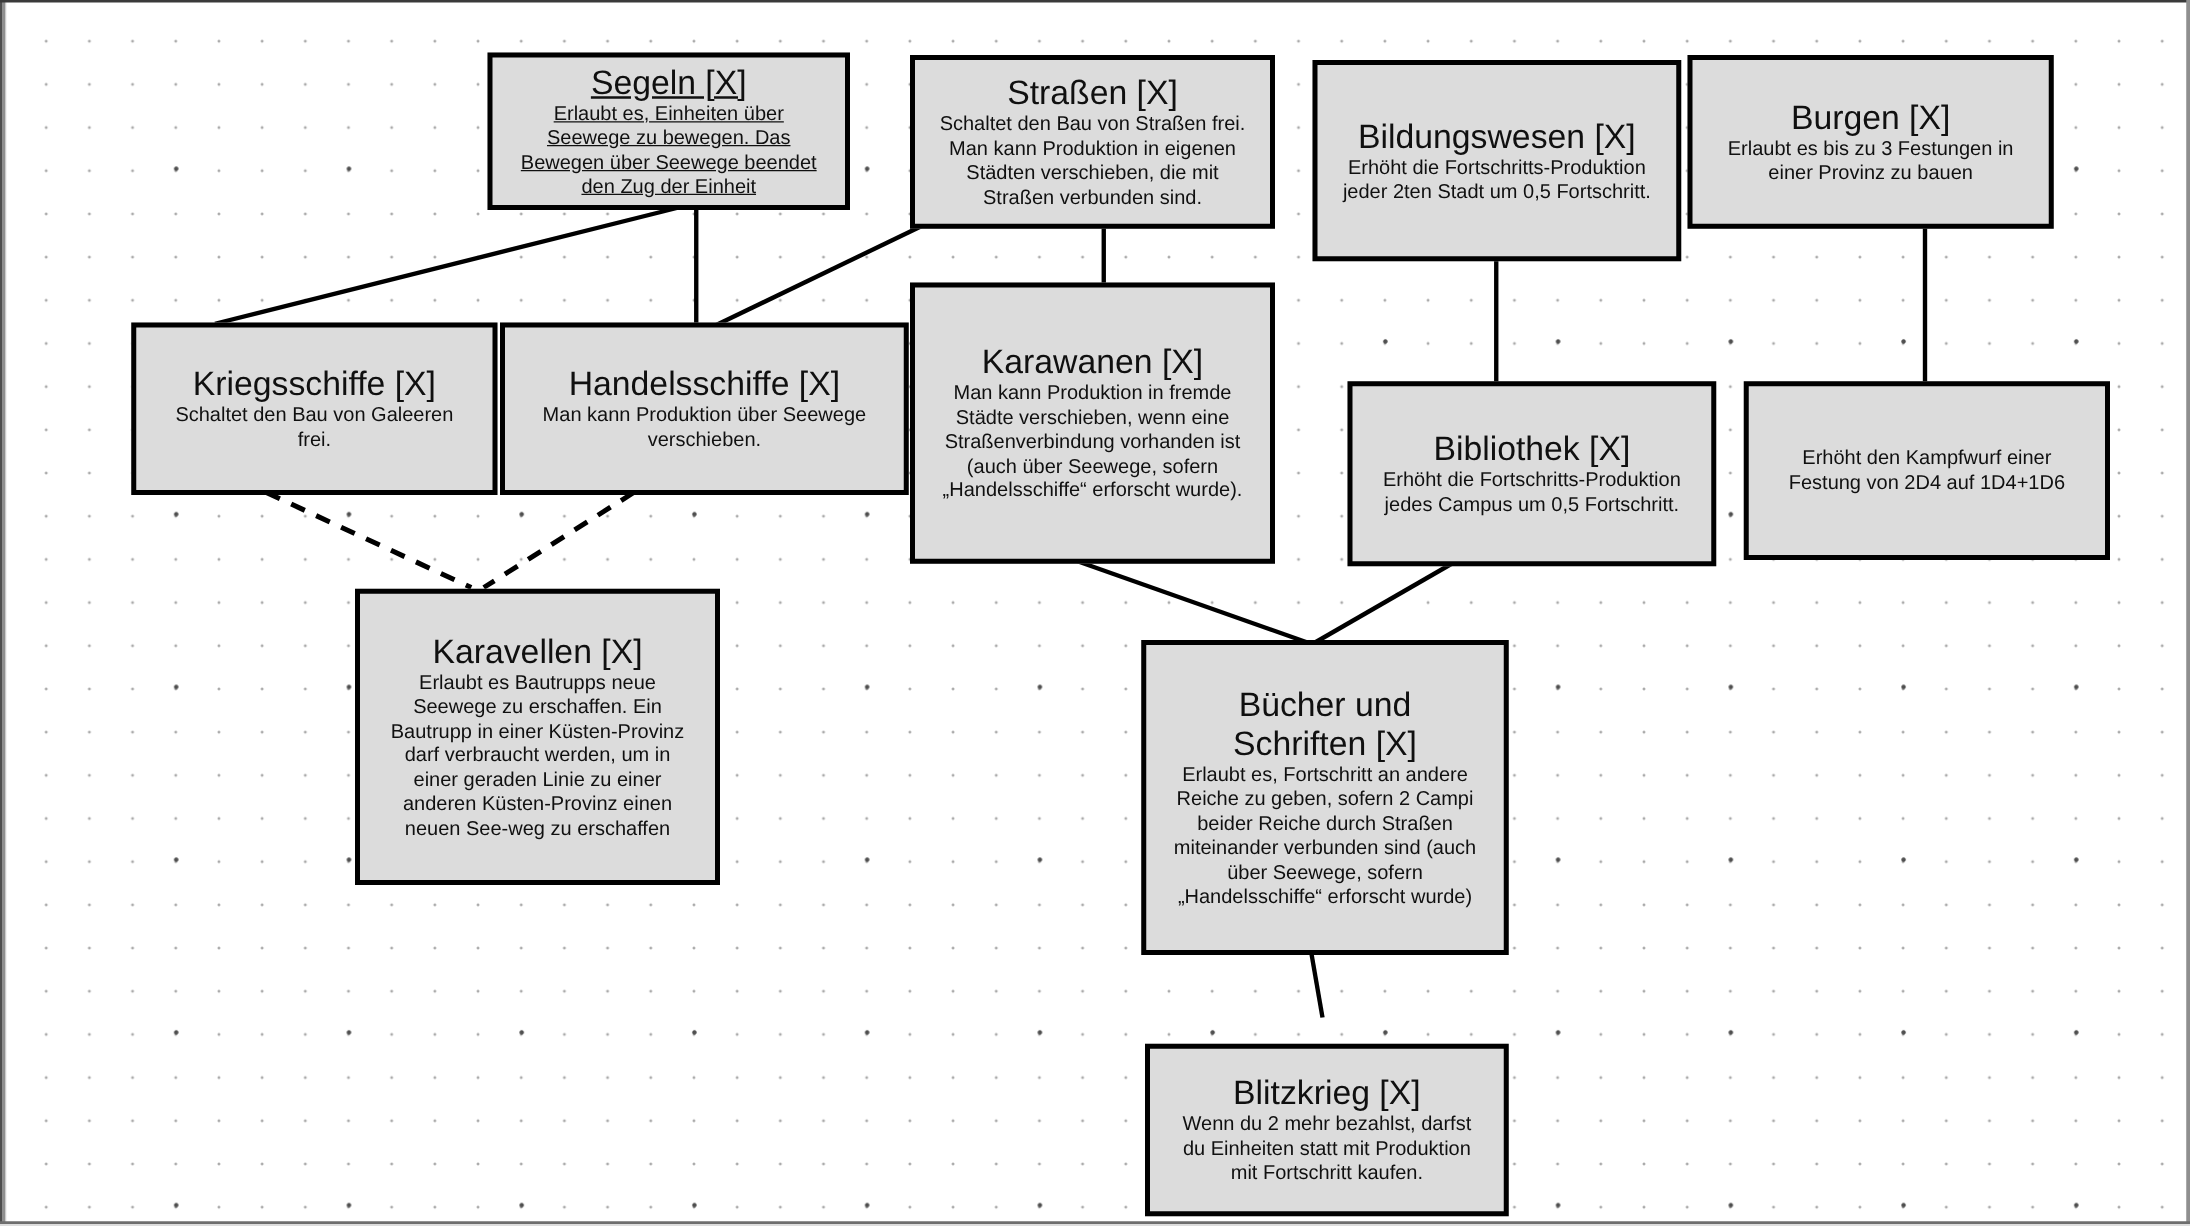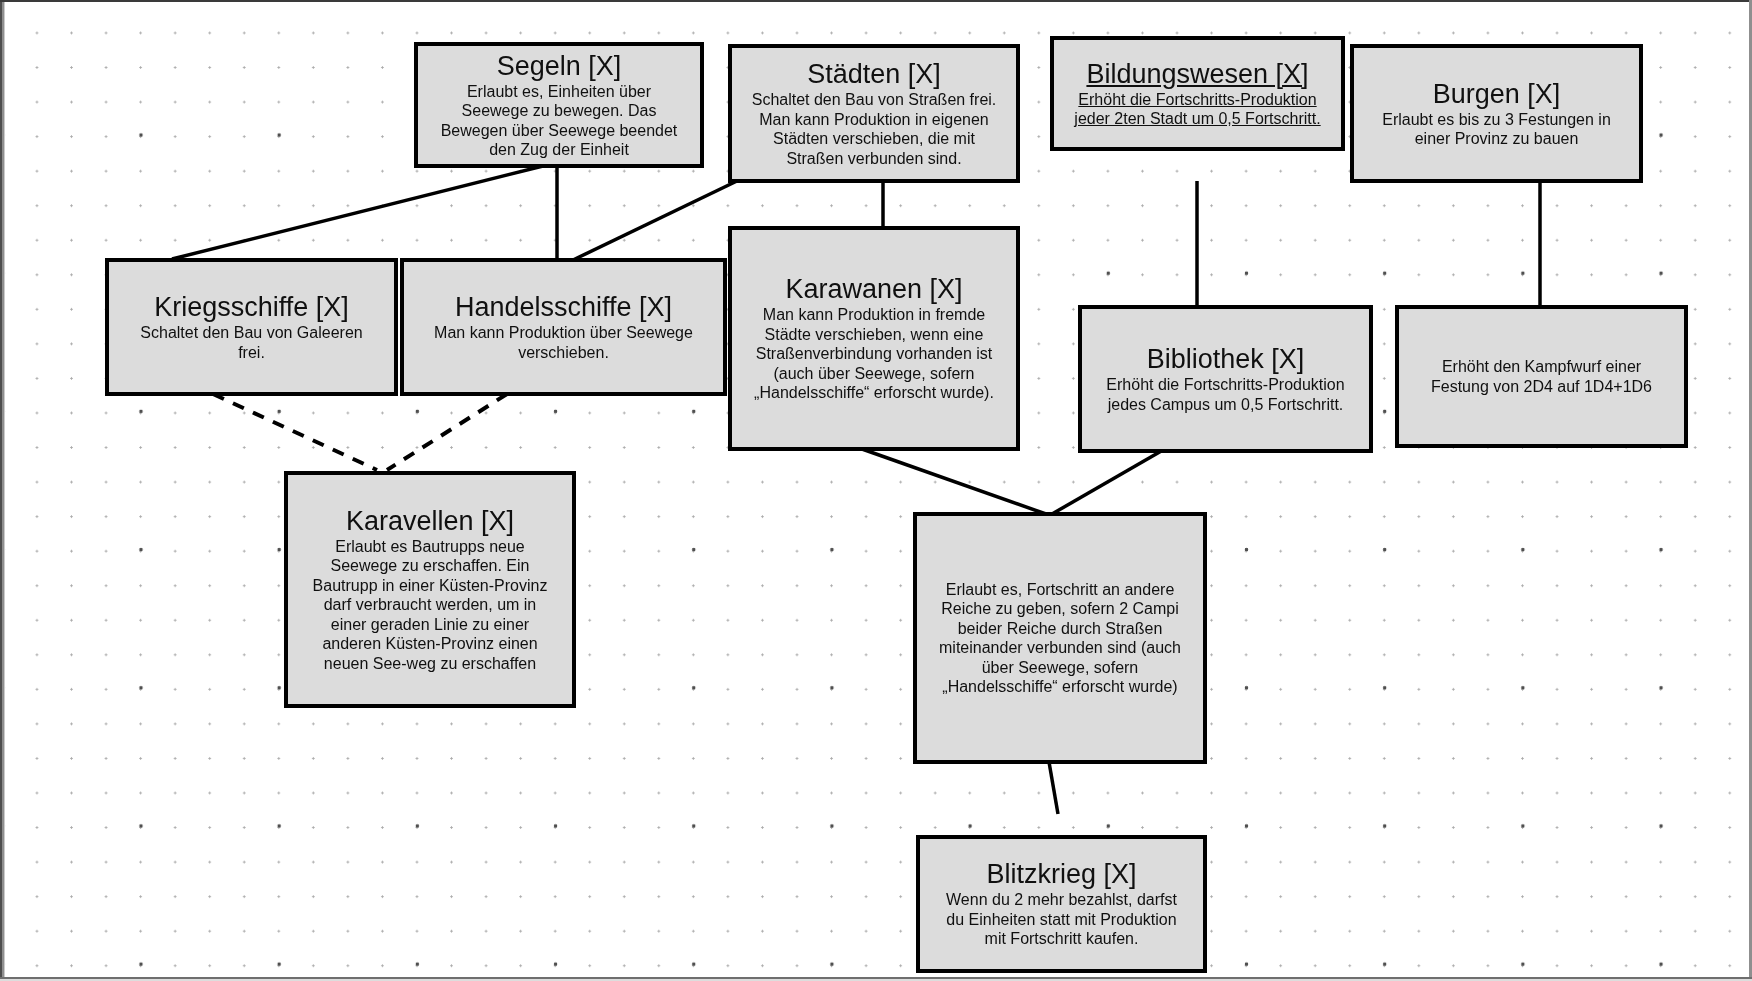--- a/index.html
+++ b/index.html
@@ -24,23 +24,23 @@
     background:#dcdcdc;
     border:4px solid #000;
     box-sizing:border-box;
     display:flex;flex-direction:column;justify-content:center;align-items:center;
     text-align:center;
     padding:2px 18px;
     color:#101010;
   }
   .node .t{font-size:27px;line-height:31px;display:block;}
   .node .b{font-size:16px;line-height:19.5px;display:block;}
-  .n-segeln{left:414px;top:42px;width:290px;height:126px;}
+  .n-segeln{left:390px;top:42px;width:290px;height:126px;text-decoration:underline;}
   .n-strassen{left:728px;top:44px;width:292px;height:139px;}
-  .n-bildungswesen{left:1050px;top:36px;width:295px;height:115px;text-decoration:underline;}
+  .n-bildungswesen{left:1050px;top:48px;width:295px;height:161px;}
   .n-burgen{left:1350px;top:44px;width:293px;height:139px;}
   .n-kriegsschiffe{left:87px;top:258px;width:293px;height:138px;margin-left:18px;}
   .n-handelsschiffe{left:400px;top:258px;width:327px;height:138px;}
   .n-karawanen{left:728px;top:226px;width:292px;height:225px;}
   .n-bibliothek{left:1050px;top:305px;width:295px;height:148px;margin-left:28px;}
   .n-festungen{left:1395px;top:305px;width:293px;height:143px;}
   .n-karavellen{left:236px;top:471px;width:292px;height:237px;margin-left:48px;}
   .n-buecher{left:913px;top:512px;width:294px;height:252px;}
   .n-blitzkrieg{left:916px;top:812px;width:291px;height:138px;margin-top:23px;}
   .edge-left{position:absolute;left:0;top:0;width:5px;height:100%;
@@ -68,21 +68,21 @@
     <line class="solid" x1="1170" y1="446" x2="1052" y2="514"></line>
     <line class="solid" x1="1049" y1="762" x2="1058" y2="814"></line>
   </svg>
 
   <div class="node n-segeln">
     <span class="t">Segeln [X]</span>
     <span class="b">Erlaubt es, Einheiten über Seewege zu bewegen. Das Bewegen über Seewege beendet den Zug der Einheit</span>
   </div>
 
   <div class="node n-strassen">
-    <span class="t">Städten [X]</span>
+    <span class="t">Straßen [X]</span>
     <span class="b">Schaltet den Bau von Straßen frei. Man kann Produktion in eigenen Städten verschieben, die mit Straßen verbunden sind.</span>
   </div>
 
   <div class="node n-bildungswesen">
     <span class="t">Bildungswesen [X]</span>
     <span class="b">Erhöht die Fortschritts-Produktion jeder 2ten Stadt um 0,5 Fortschritt.</span>
   </div>
 
   <div class="node n-burgen">
     <span class="t">Burgen [X]</span>
@@ -112,20 +112,21 @@
   <div class="node n-festungen">
     <span class="b">Erhöht den Kampfwurf einer Festung von 2D4 auf 1D4+1D6</span>
   </div>
 
   <div class="node n-karavellen">
     <span class="t">Karavellen [X]</span>
     <span class="b">Erlaubt es Bautrupps neue Seewege zu erschaffen. Ein Bautrupp in einer Küsten-Provinz darf verbraucht werden, um in einer geraden Linie zu einer anderen Küsten-Provinz einen neuen See-weg zu erschaffen</span>
   </div>
 
   <div class="node n-buecher">
+    <span class="t">Bücher und Schriften [X]</span>
     <span class="b">Erlaubt es, Fortschritt an andere Reiche zu geben, sofern 2 Campi beider Reiche durch Straßen miteinander verbunden sind (auch über Seewege, sofern „Handelsschiffe“ erforscht wurde)</span>
   </div>
 
   <div class="node n-blitzkrieg">
     <span class="t">Blitzkrieg [X]</span>
     <span class="b">Wenn du 2 mehr bezahlst, darfst du Einheiten statt mit Produktion mit Fortschritt kaufen.</span>
   </div>
 
   <div class="edge-left"></div>
   <div class="edge-top"></div>

